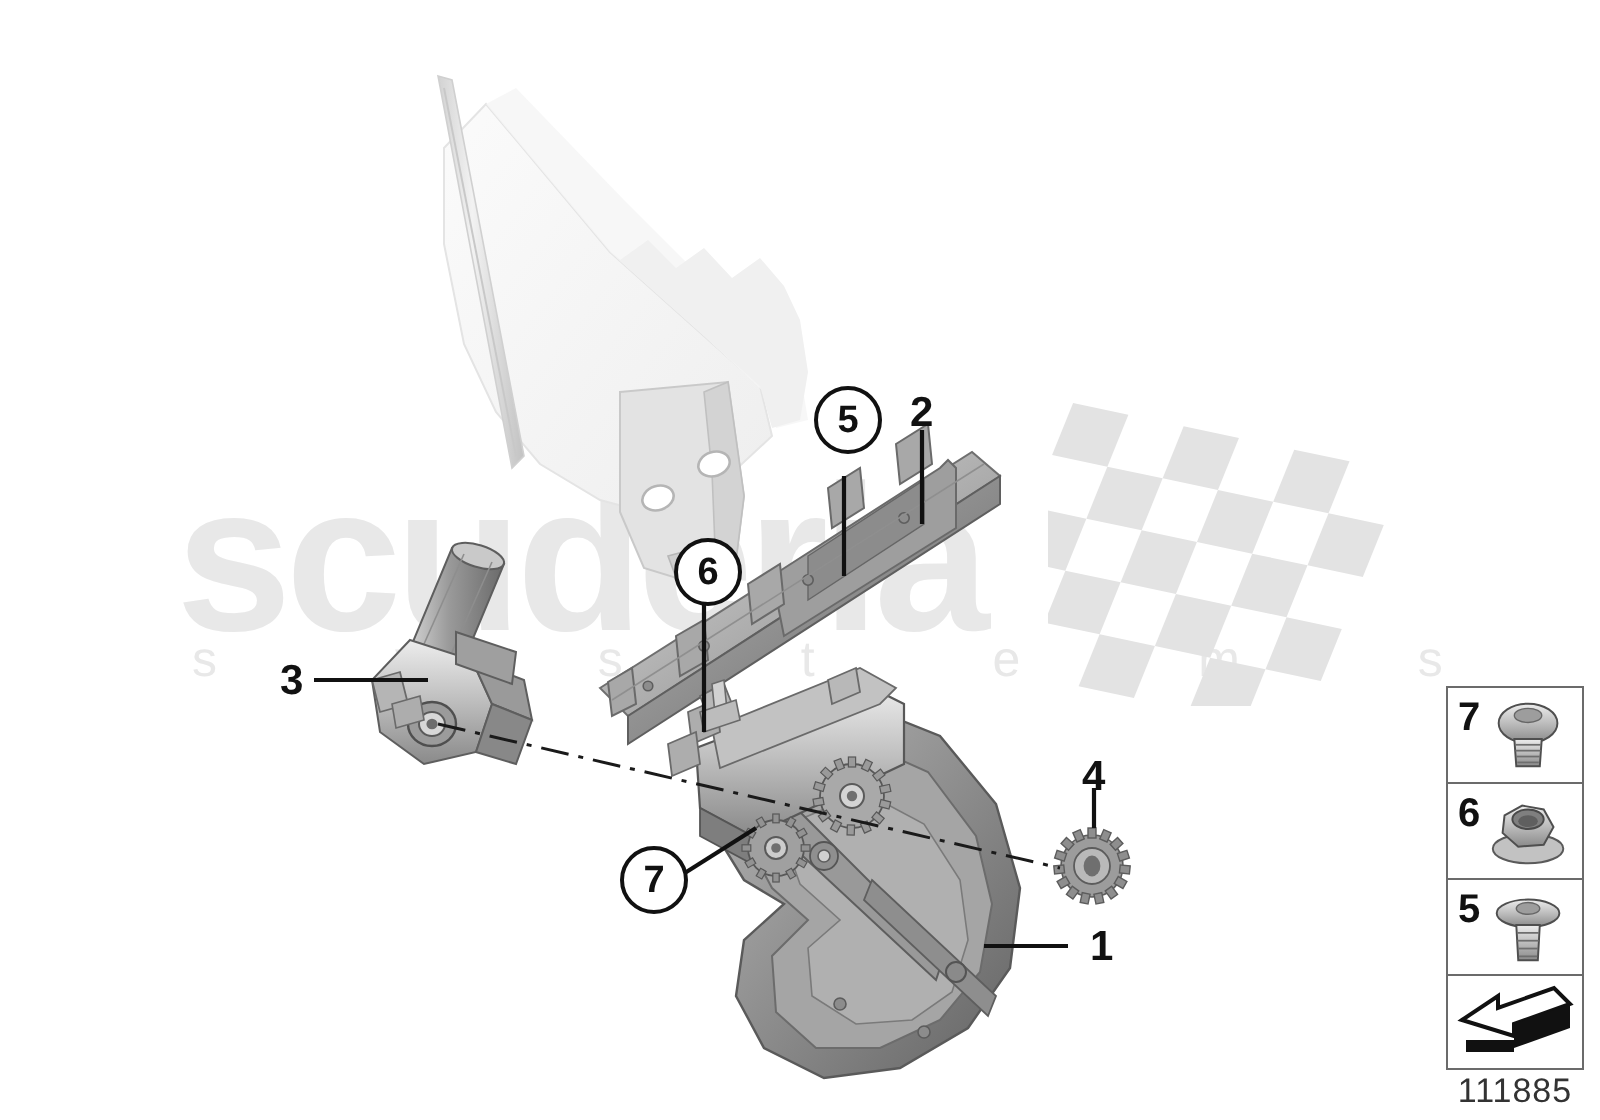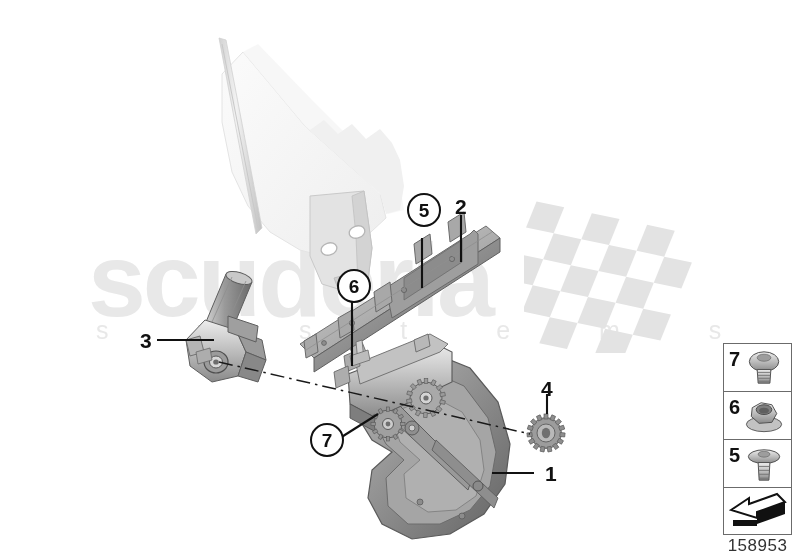--- a/index.html
+++ b/index.html
@@ -394,15 +394,15 @@
     <div class="legend-row">
       <svg style="position:absolute;left:3px;top:4px;" width="62" height="38" viewBox="0 0 62 38">
         <path d="M4,18 L22,6 L22,12 L50,2 L58,10 L30,20 L30,26 Z" fill="#ffffff" stroke="#111" stroke-width="2"></path>
         <path d="M30,20 L58,10 L58,22 L30,32 Z" fill="#111"></path>
         <path d="M6,28 L30,28 L30,34 L6,34 Z" fill="#111"></path>
       </svg>
     </div>
 
   </div>
 
-  <div class="legend-id">158953</div>
+  <div class="legend-id">111885</div>
 
 </div>
 
 </body></html>

